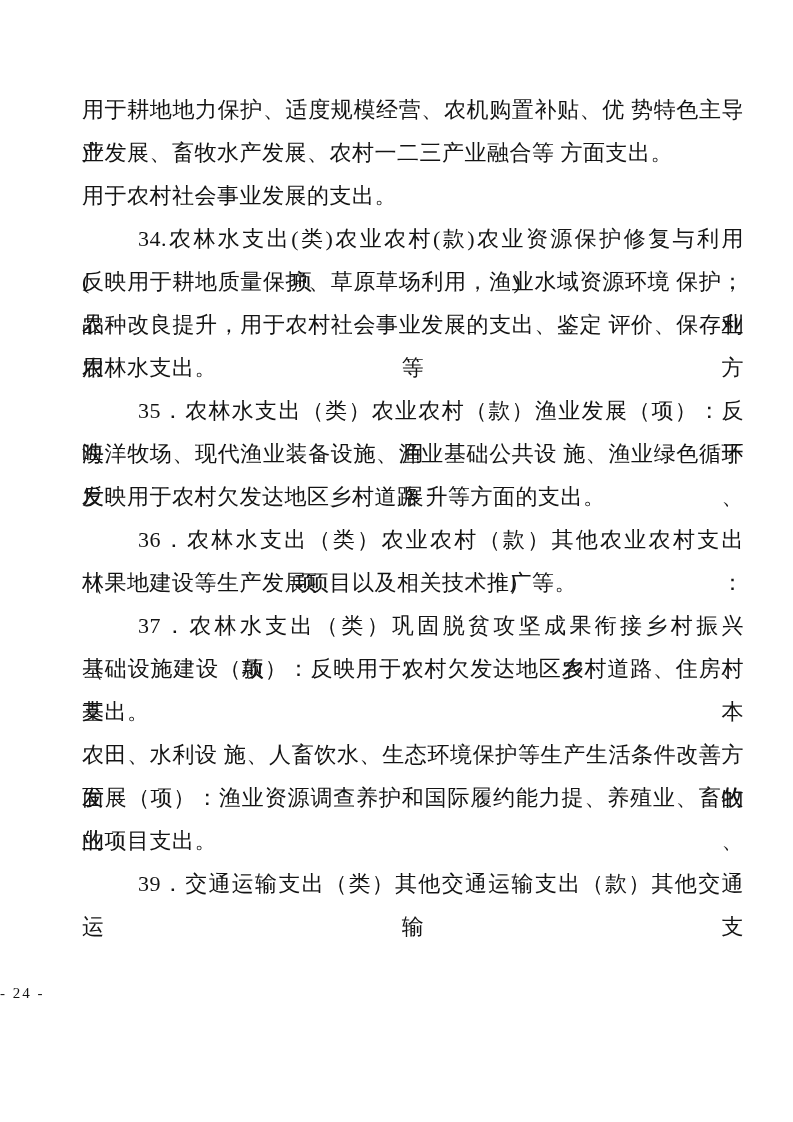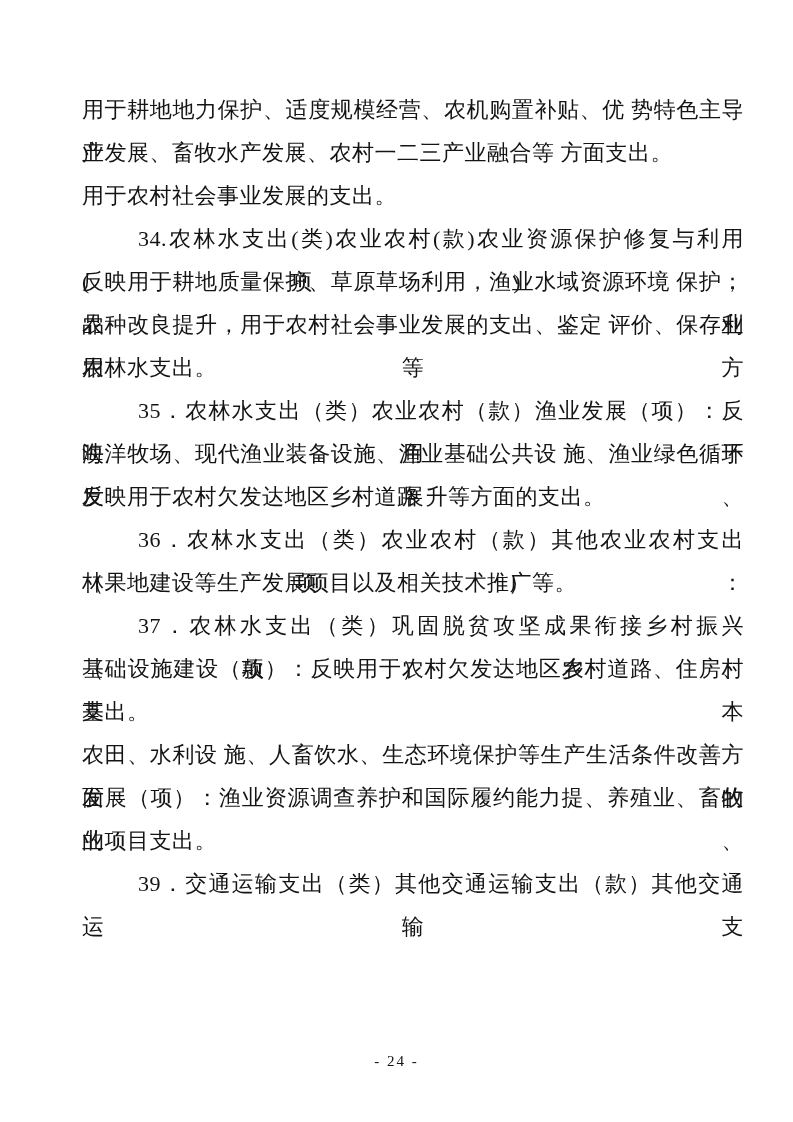--- a/index.html
+++ b/index.html
@@ -35,23 +35,22 @@
     white-space: normal;
     text-align: justify;
     text-align-last: justify;
   }
   .doc-line.indent {
     text-indent: 56px;
   }
   .page-footer {
     position: absolute;
     left: 0;
-    top: 1052px;
+    top: 984px;
     width: 100%;
-    text-align: center;
   }
   .page-number {
     font-size: 15px;
     letter-spacing: 2px;
     color: #141414;
     font-family: "Liberation Serif", "DejaVu Serif", serif;
   }
 </style>
 </head>
 <body>

